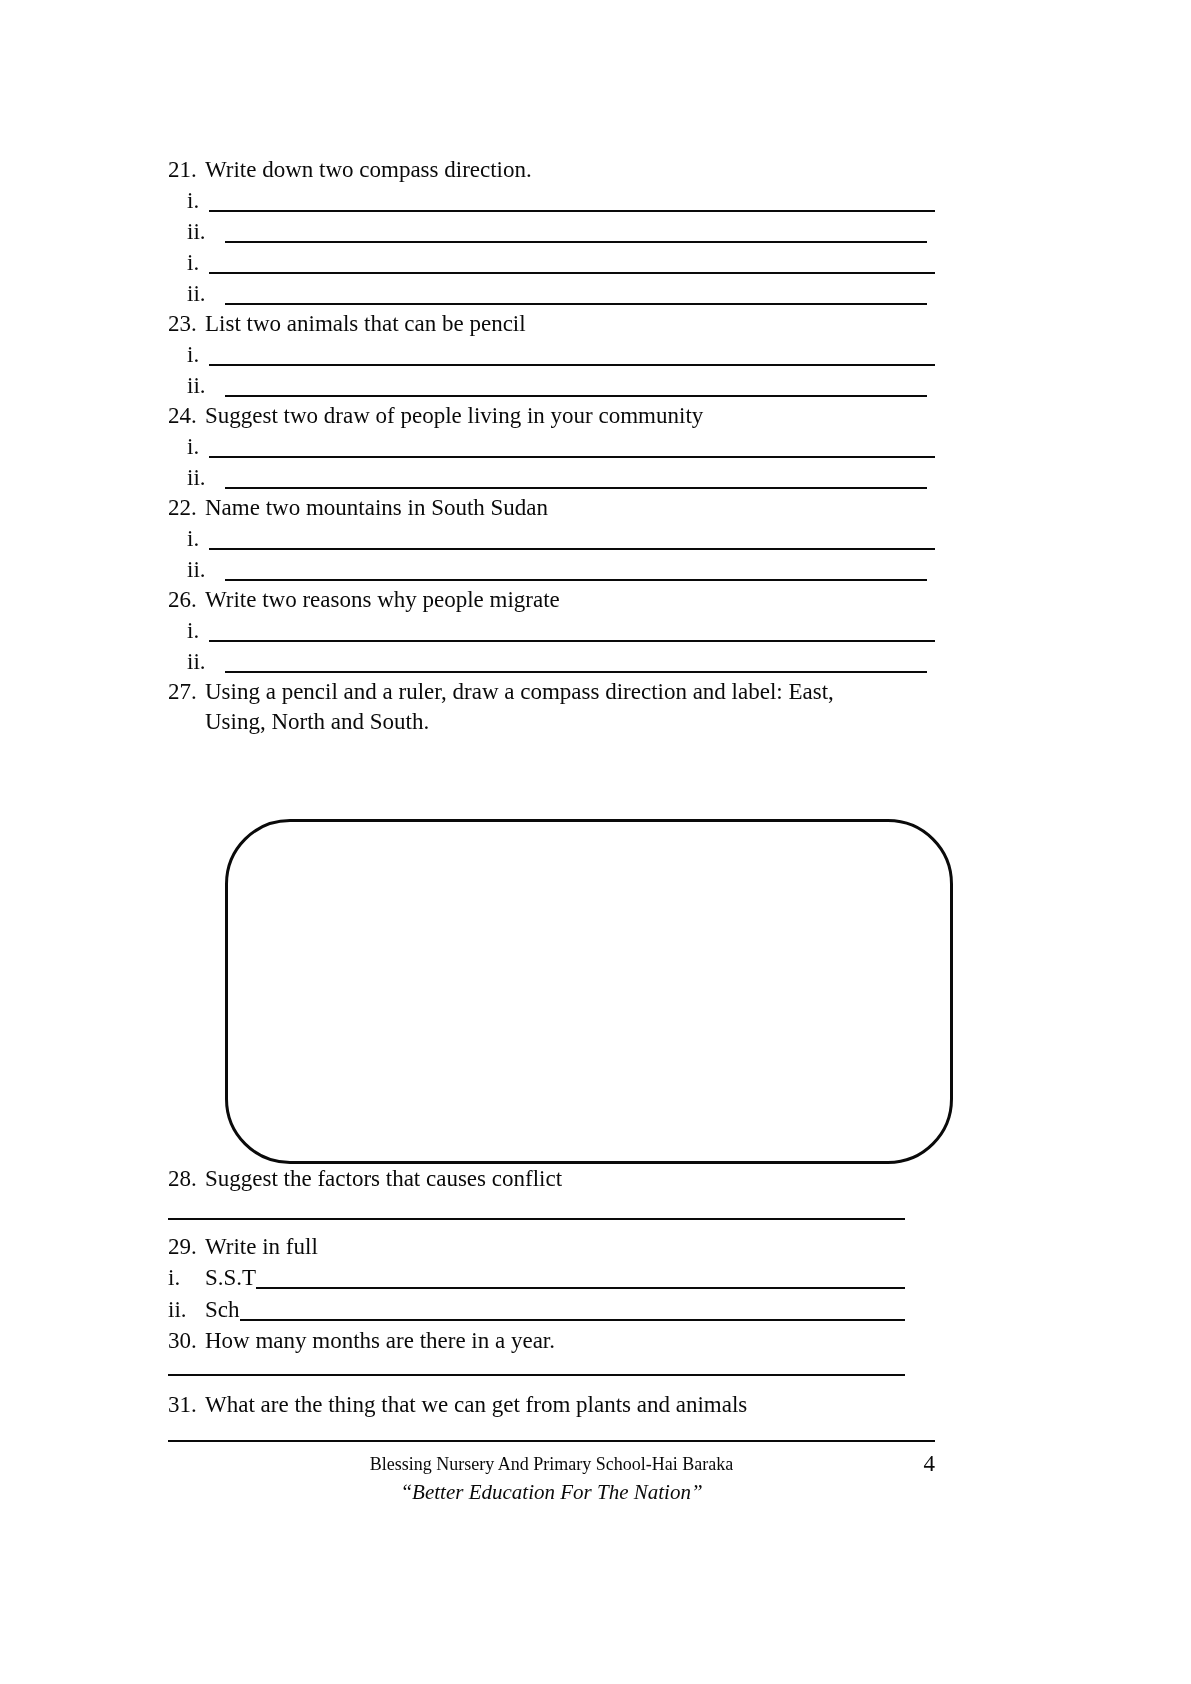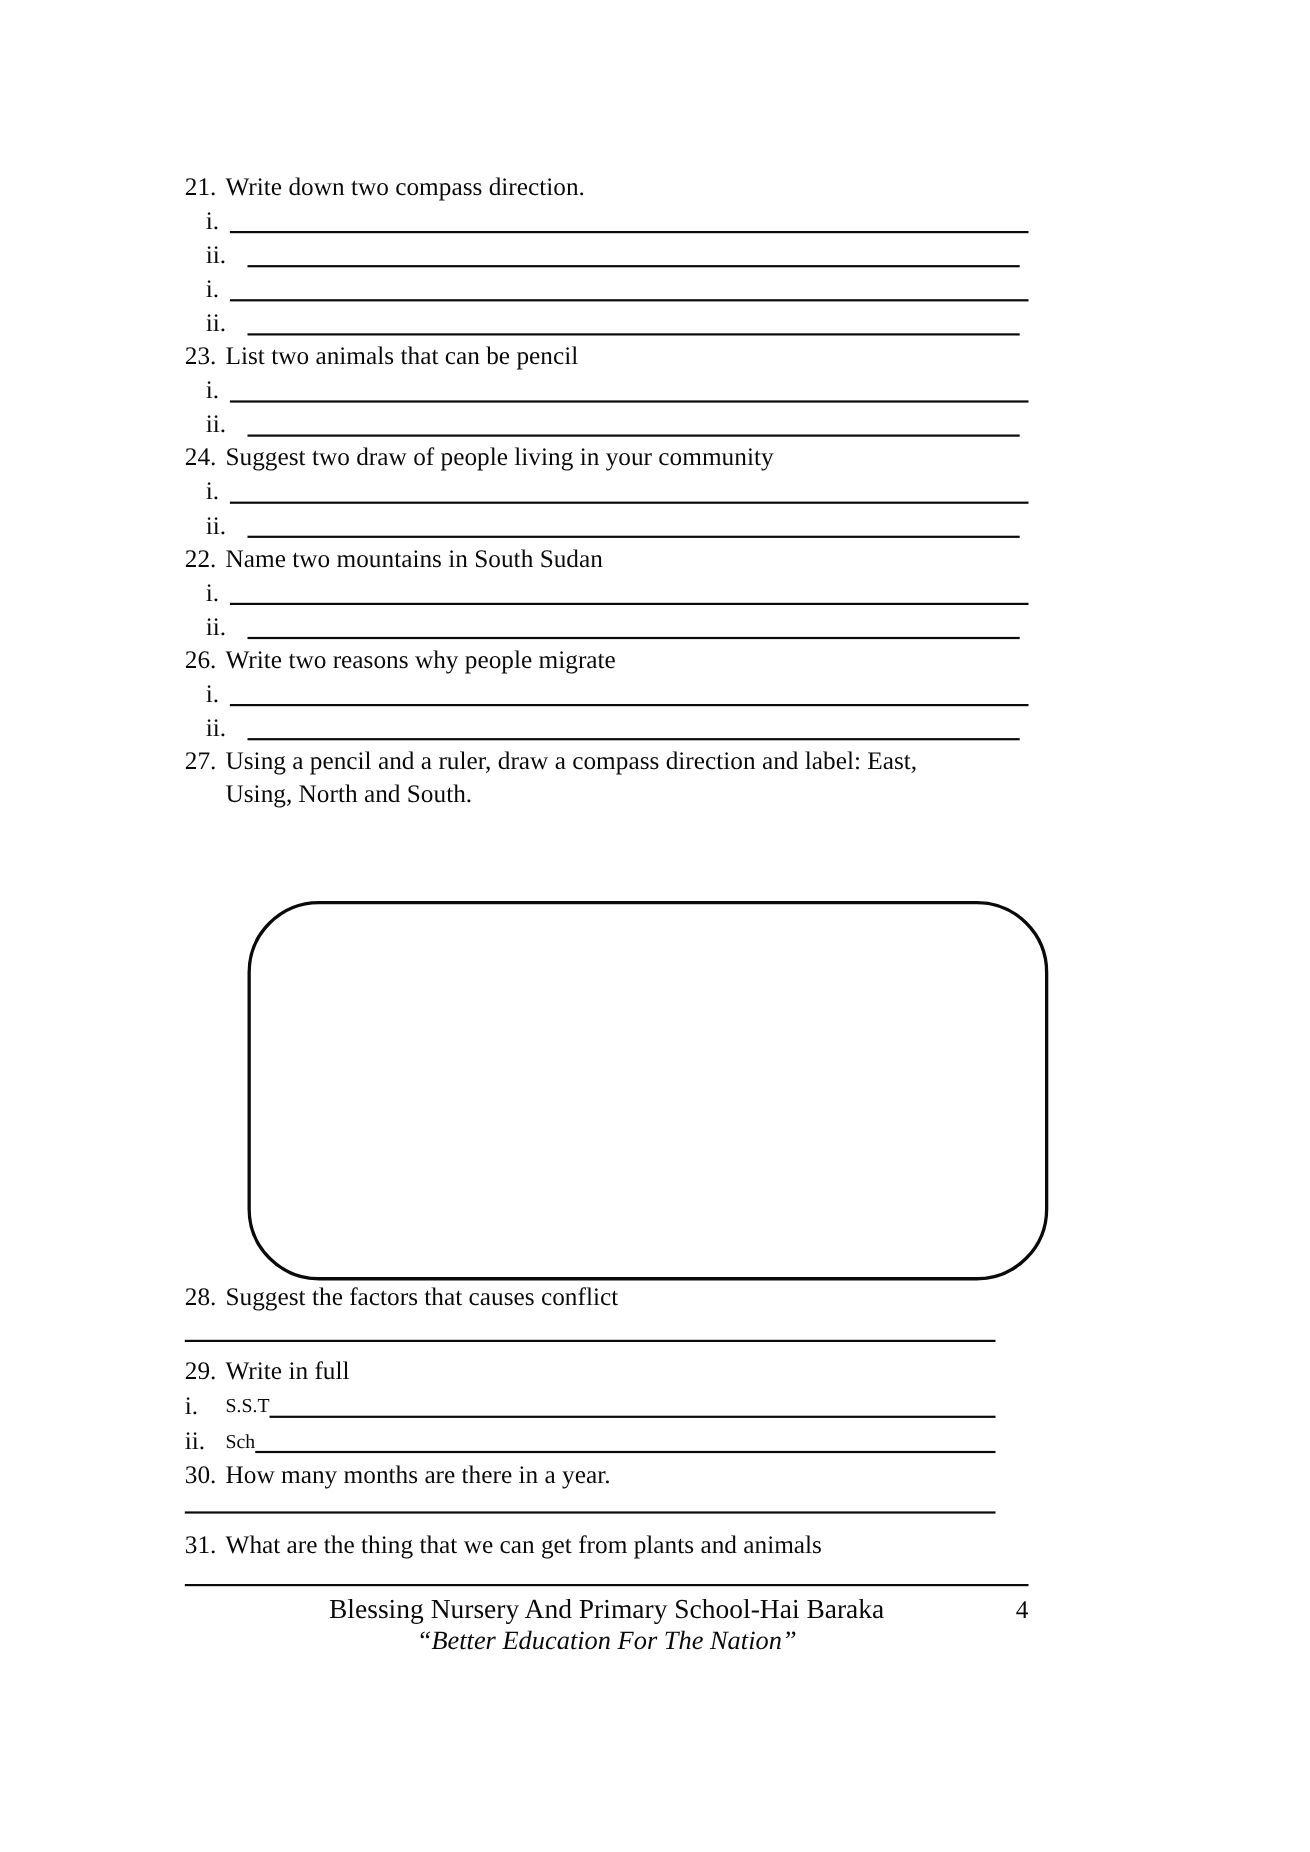--- a/index.html
+++ b/index.html
@@ -97,44 +97,44 @@
   }
   .rn2 {
     display: inline-block;
     width: 37px;
     flex: 0 0 auto;
     font-size: 23px;
     line-height: 32px;
   }
   .fullrow .lbl {
     flex: 0 0 auto;
-    font-size: 18px;
+    font-size: 23px;
     line-height: 32px;
   }
   .fullrow .uline { margin-right: 30px; margin-bottom: 5px; }
 
   
   .footer {
     position: relative;
     margin-top: 8px;
     text-align: center;
   }
   .footer-school {
-    font-size: 25px;
+    font-size: 18px;
     line-height: 28px;
   }
   .footer-pageno {
     position: absolute;
     right: 0;
     top: 0;
     font-size: 23px;
     line-height: 28px;
   }
   .footer-motto {
-    font-size: 24px;
+    font-size: 21px;
     line-height: 28px;
     font-style: italic;
   }
 </style>
 </head>
 <body>
 
 <div class="page">
   <div class="content">
 

